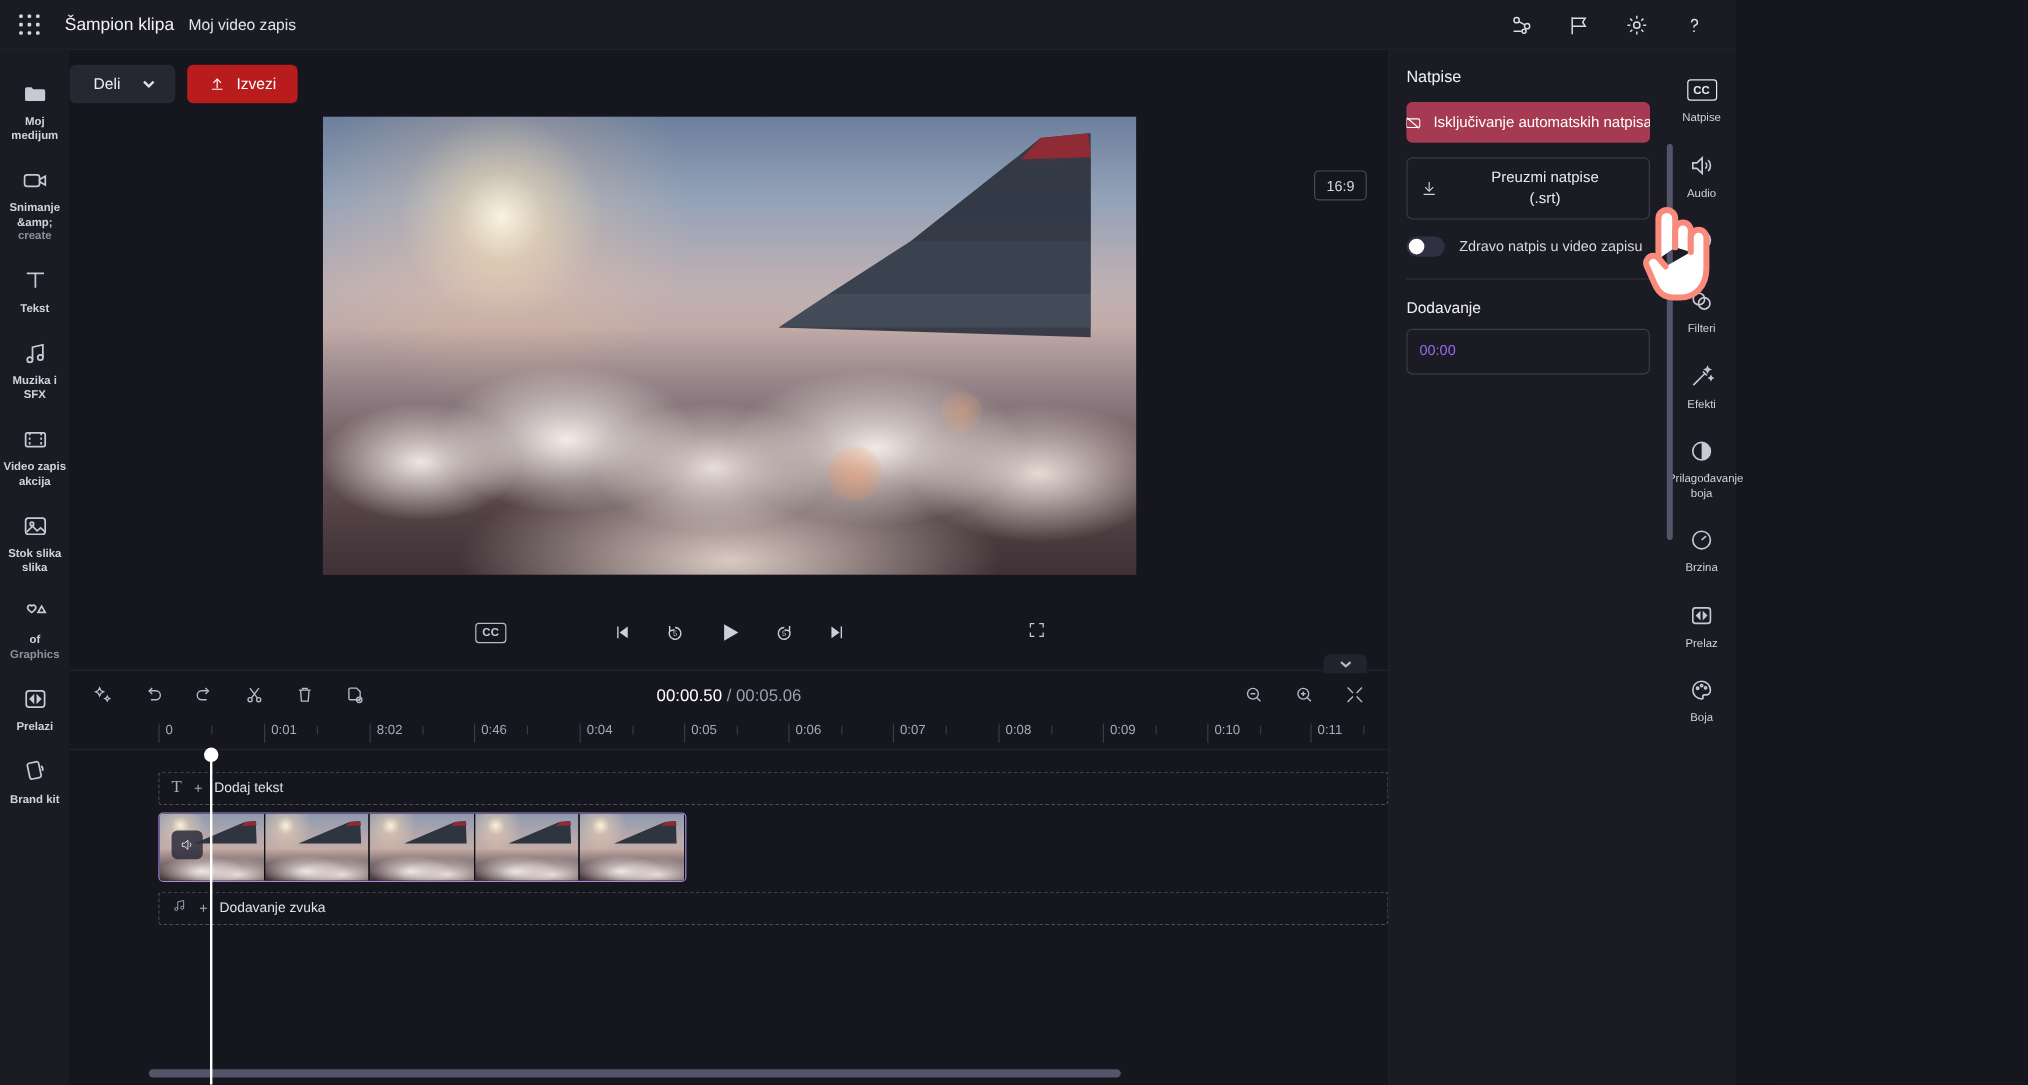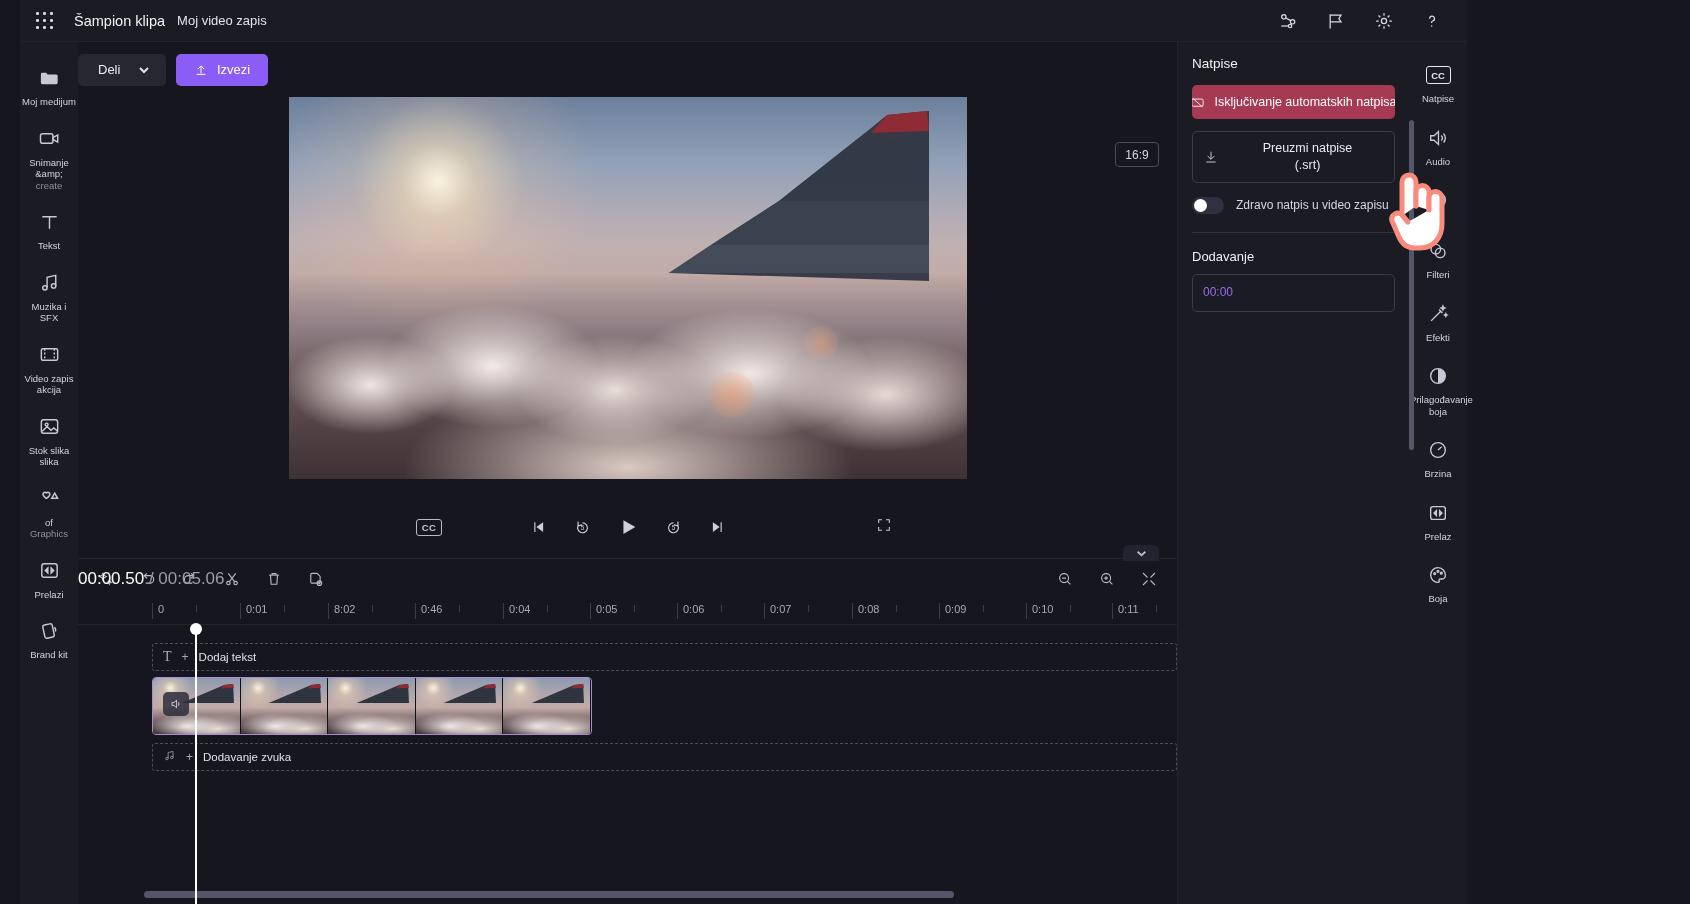--- a/index.html
+++ b/index.html
@@ -3,21 +3,21 @@
 <meta charset="utf-8">
 <style>
   * { box-sizing: border-box; margin: 0; padding: 0; }
   html, body {
     width: 1690px; height: 904px;
     background: #16161e;
     font-family: "Liberation Sans", sans-serif;
     color: #e8e8ef;
     overflow: hidden;
   }
-  .app { position: relative; width: 1447px; height: 904px; display: flex; flex-direction: column; margin-left: 20px; }
+  .app { position: relative; width: 1447px; height: 904px; display: flex; flex-direction: column; }
 
   
   .topbar {
     height: 42px; background: #1b1b24; display: flex; align-items: center;
     padding: 0 14px; flex: 0 0 42px; border-bottom: 1px solid #22222c;
   }
   .waffle { width: 22px; height: 22px; display: grid; grid-template-columns: repeat(3,1fr);
             grid-template-rows: repeat(3,1fr); gap: 3px; cursor: pointer; padding: 2px;}
   .waffle i { background: #d6d6e0; border-radius: 1px; display:block; width:3px; height:3px; }
   .proj-title { font-size: 14.5px; color: #f2f2f7; margin-left: 18px; font-weight: 400; }
@@ -30,21 +30,21 @@
   
   .body { flex: 1; display: flex; min-height: 0; position: relative; }
 
   
   .leftrail {
     width: 58px; background: #1b1b24; flex: 0 0 58px;
     display: flex; flex-direction: column; align-items: center; padding-top: 14px;
     position: relative;
   }
   .rail-item { width: 58px; padding: 9px 2px 9px; display:flex; flex-direction:column;
-               align-items:center; cursor:pointer; }
+               align-items:center; cursor:pointer;font-weight:bold; }
   .rail-item .ico { width: 26px; height: 26px; display:flex; align-items:center; justify-content:center; margin-bottom:5px; }
   .rail-item .ico svg { width: 23px; height: 23px; fill:none; stroke:#c9c9d6; stroke-width:1.5; }
   .rail-item .lbl { font-size: 9.5px; line-height: 11.5px; color:#d3d3de; text-align:center; max-width:56px; }
   .rail-item .lbl.dim { color: #8f8fa0; }
   .rail-expander {
     position:absolute; left:58px; top:378px; width:16px; height:44px;
     background:#232330; border-radius:0 6px 6px 0; display:flex; align-items:center;
     justify-content:center; cursor:pointer;
   }
   .rail-expander svg { width:9px; height:9px; stroke:#b9b9c8; stroke-width:2; fill:none; }
@@ -53,21 +53,21 @@
   .center { flex: 1; display: flex; flex-direction: column; min-width: 0; background:#16161e; position: relative;}
   .stage { flex: 0 0 516px; position: relative; }
   .stage-top { height: 55px; display:flex; align-items:center; justify-content:flex-start; padding-right: 18px; gap: 10px;}
   .btn-deli {
     background: #272732; border: none; border-radius: 5px; color: #ececf3;
     font-size: 13px; height: 32px; padding: 0 14px 0 20px; display:flex; align-items:center;
     gap: 18px; cursor: pointer; font-family: inherit; min-width: 88px;
   }
   .btn-deli svg { width:12px; height:12px; stroke:#e2e2ea; stroke-width:2; fill:none;}
   .btn-izvezi {
-    background: #8b5cf6; border:none; border-radius:5px; color:#fff; font-size:13px;
+    background: #b91c1c; border:none; border-radius:5px; color:#fff; font-size:13px;
     height:32px; padding:0 18px; display:flex; align-items:center; gap:9px; cursor:pointer;
     font-family: inherit;
   }
   .btn-izvezi svg { width:14px; height:14px; stroke:#fff; stroke-width:1.7; fill:none; }
 
   .ratio-badge {
     position:absolute; right: 18px; top: 100px; width: 44px; height: 25px;
     border: 1px solid #4a4a58; border-radius:4px; display:flex; align-items:center;
     justify-content:center; font-size:12px; color:#d9d9e2; cursor:pointer;
   }
@@ -121,21 +121,21 @@
   .fullscreen { position:absolute; right: 285px; cursor:pointer; }
   .fullscreen svg { width:16px; height:16px; stroke:#c9c9d6; stroke-width:1.6; fill:none; }
 
   
   .timeline { flex: 1; display:flex; flex-direction:column; min-height:0; position:relative;
               border-top: 1px solid #24242e; }
   .tl-toolbar { height: 40px; display:flex; align-items:center; padding: 0 18px; position:relative; }
   .tlt-left { display:flex; align-items:center; gap: 22px; }
   .tlt-ico { cursor:pointer; display:flex; align-items:center; justify-content:center; width:20px; height:20px;}
   .tlt-ico svg { width:18px; height:18px; fill:none; stroke:#b9b9c8; stroke-width:1.5; }
-  .timecode { position:absolute; left: 0; right:0; text-align:left; font-size: 17px; color:#e4e4ec; pointer-events:none; }
+  .timecode { position:absolute; left: 0; right:0; text-align:center; font-size: 14px; color:#e4e4ec; pointer-events:none; }
   .timecode .cur { color:#fff; }
   .timecode .tot { color:#9c9cad; }
   .tlt-right { margin-left:auto; display:flex; align-items:center; gap: 22px; }
 
   .ruler { height: 26px; position:relative; margin-left: 0; border-bottom:1px solid #23232d; }
   .tick { position:absolute; top: 4px; font-size: 11px; color:#a8a8b8; padding-left:5px; border-left:1px solid #3a3a48; height: 16px; }
   .subtick { position:absolute; top: 6px; width:1px; height:7px; background:#3a3a48; }
 
   .tracks { position:relative; flex:1; min-height:0; }
   .track-text {

